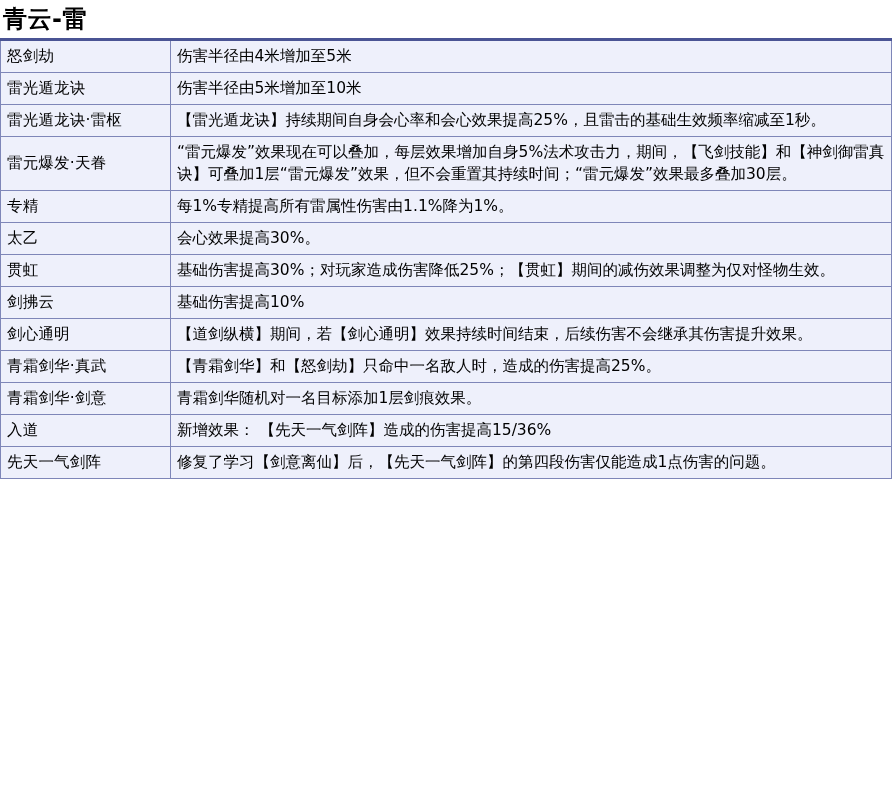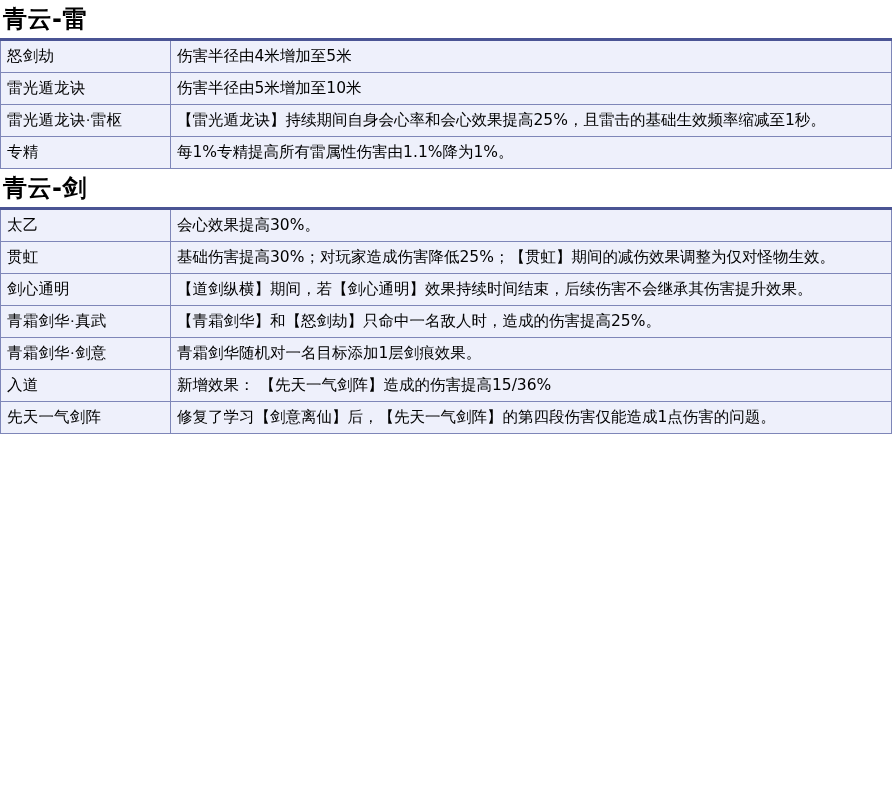--- a/index.html
+++ b/index.html
@@ -30,21 +30,20 @@
     font-size: 15.5px;
     line-height: 1.42;
     background: #eef0fb;
     margin-left: 28px;
   }
   td.name-cell {
     width: 170px;
     background: #e4e7f8;
     font-size: 15.5px;
     letter-spacing: 0.2px;
-    font-family: Liberation Serif, serif;
   }
   td.desc-cell {
     background: #eef0fb;
   }
   tr.section-row td {
     background: #ffffff;
     border-left: 1px solid #ffffff;
     border-right: 1px solid #ffffff;
     border-top: 1px solid #ffffff;
     border-bottom: 3px solid #4a5494;
@@ -78,35 +77,40 @@
       </tr>
       <tr>
         <td class="name-cell">雷光遁龙诀</td>
         <td class="desc-cell">伤害半径由5米增加至10米</td>
       </tr>
       <tr>
         <td class="name-cell">雷光遁龙诀·雷枢</td>
         <td class="desc-cell">【雷光遁龙诀】持续期间自身会心率和会心效果提高25%，且雷击的基础生效频率缩减至1秒。</td>
       </tr>
       <tr>
+        <td class="name-cell">雷元爆发·天眷</td>
+        <td class="desc-cell">“雷元爆发”效果现在可以叠加，每层效果增加自身5%法术攻击力，期间，【飞剑技能】和【神剑御雷真诀】可叠加1层“雷元爆发”效果，但不会重置其持续时间；“雷元爆发”效果最多叠加30层。</td>
+      </tr>
+      <tr>
         <td class="name-cell">专精</td>
         <td class="desc-cell">每1%专精提高所有雷属性伤害由1.1%降为1%。</td>
       </tr>
 
-      <tr class="section-row">
-        <td colspan="2">青云-剑</td>
-      </tr>
 
       <tr>
         <td class="name-cell">太乙</td>
         <td class="desc-cell">会心效果提高30%。</td>
       </tr>
       <tr>
         <td class="name-cell">贯虹</td>
         <td class="desc-cell">基础伤害提高30%；对玩家造成伤害降低25%；【贯虹】期间的减伤效果调整为仅对怪物生效。</td>
+      </tr>
+      <tr>
+        <td class="name-cell">剑拂云</td>
+        <td class="desc-cell">基础伤害提高10%</td>
       </tr>
       <tr>
         <td class="name-cell">剑心通明</td>
         <td class="desc-cell">【道剑纵横】期间，若【剑心通明】效果持续时间结束，后续伤害不会继承其伤害提升效果。</td>
       </tr>
       <tr>
         <td class="name-cell">青霜剑华·真武</td>
         <td class="desc-cell">【青霜剑华】和【怒剑劫】只命中一名敌人时，造成的伤害提高25%。</td>
       </tr>
       <tr>

